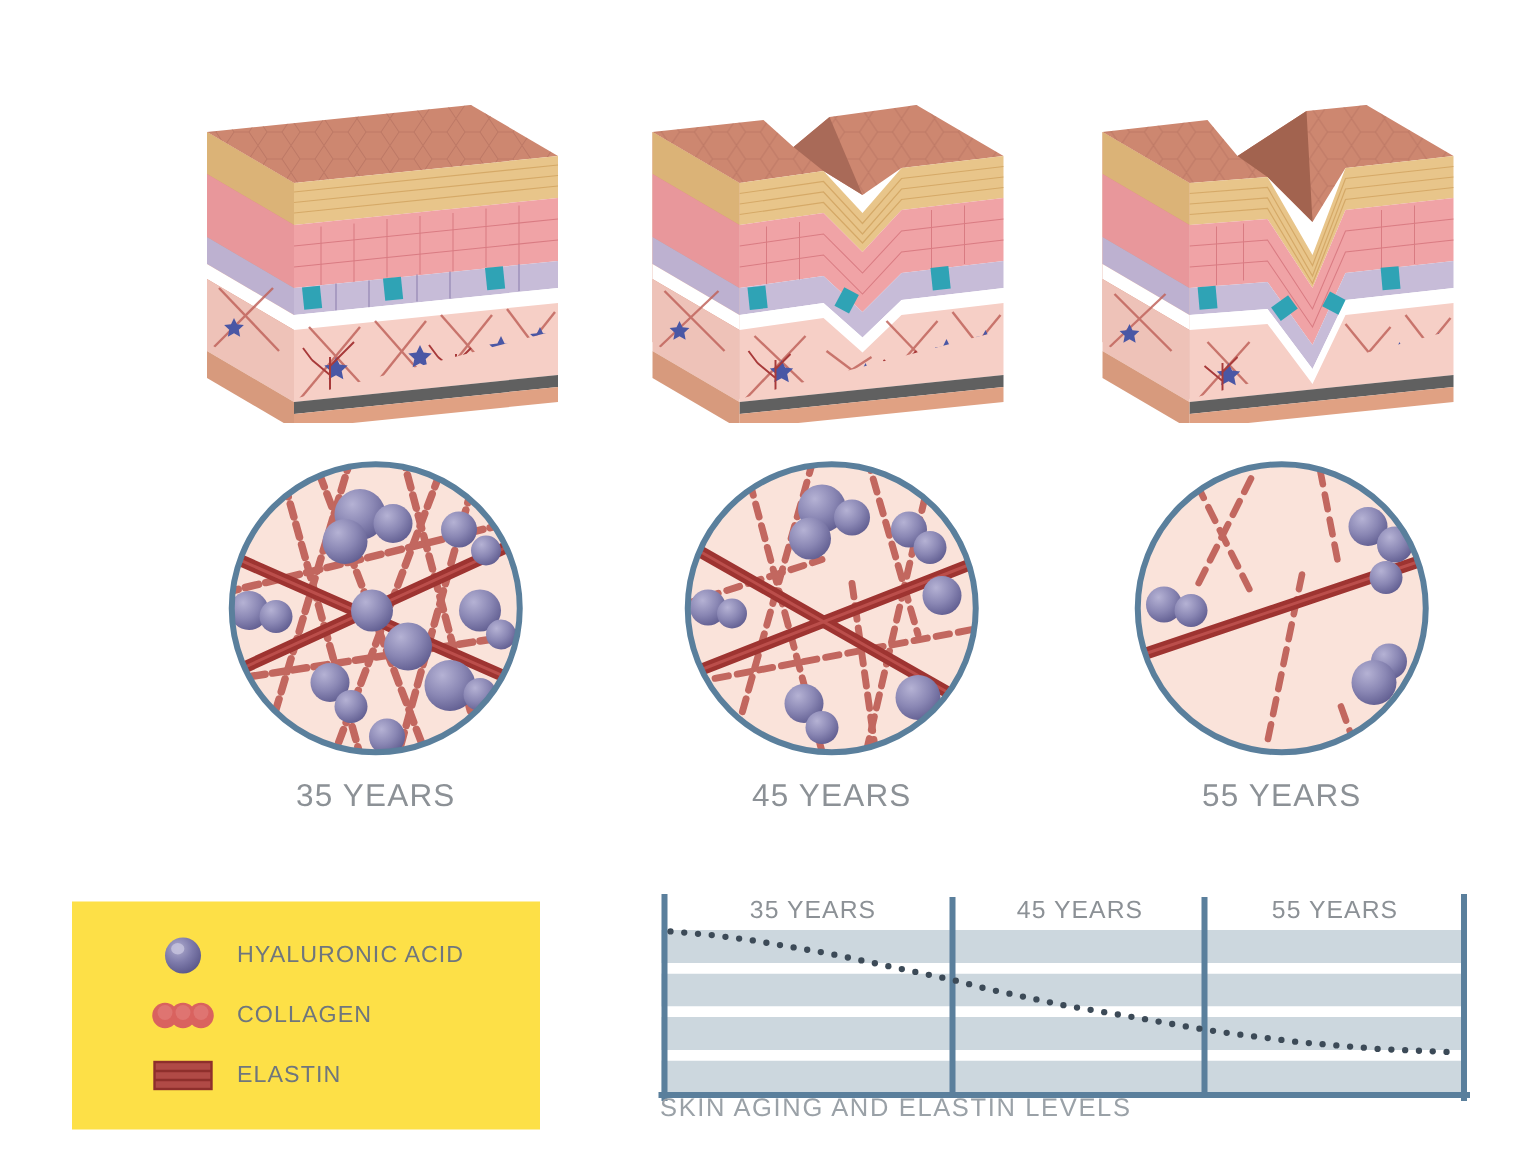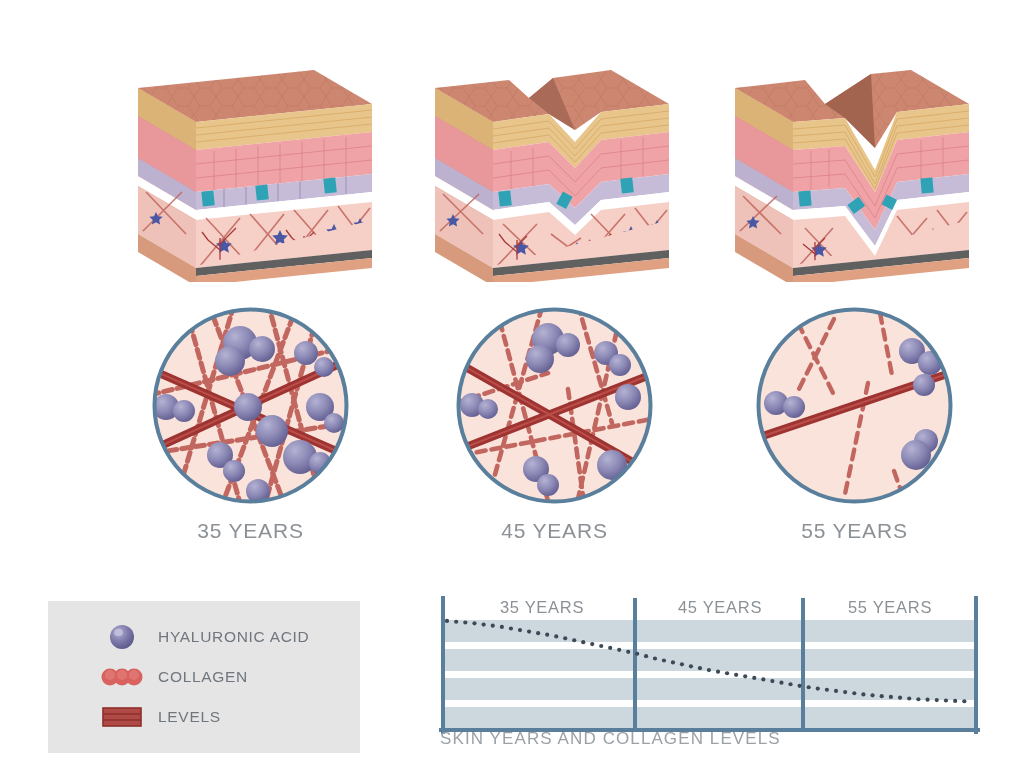--- a/index.html
+++ b/index.html
@@ -26,21 +26,21 @@
     color:#8c9196;
     font-family:"Liberation Sans", sans-serif;
     white-space:nowrap;
     text-align:center;
   }
 
   
   .legend{
     position:absolute;left:48px;top:601px;
     width:312px;height:152px;
-    background:#e5e5e5;
+    background:#fde047;
   }
   .legend-row{
     position:absolute;left:52px;
     display:flex;align-items:center;
     height:28px;
   }
   .legend-row .swatch{
     width:44px;height:26px;
     display:flex;align-items:center;justify-content:center;
     margin-right:14px;flex:none;
@@ -498,21 +498,21 @@
     </div>
 
     <div class="legend-row" style="top:102px;">
       <span class="swatch">
         <svg width="40" height="24" viewBox="0 0 40 24">
           <rect x="1" y="3" width="38" height="18" fill="#b04a46" stroke="#8e2f2c" stroke-width="1.6"></rect>
           <line x1="1" y1="9" x2="39" y2="9" stroke="#8e2f2c" stroke-width="1.6"></line>
           <line x1="1" y1="15" x2="39" y2="15" stroke="#8e2f2c" stroke-width="1.6"></line>
         </svg>
       </span>
-      <span class="lbl">LEVELS</span>
+      <span class="lbl">ELASTIN</span>
     </div>
   </div>
 
   <div class="seg-label" style="left:452px;width:180px;">35 YEARS</div>
   <div class="seg-label" style="left:630px;width:180px;">45 YEARS</div>
   <div class="seg-label" style="left:800px;width:180px;">55 YEARS</div>
 
   <div class="chart">
     <svg id="chart-svg" width="545" height="170" viewBox="0 0 545 170">
       <g>
@@ -591,15 +591,15 @@
           <circle cx="481.39" cy="107.27" r="2.1"></circle>
           <circle cx="490.58" cy="107.70" r="2.1"></circle>
           <circle cx="499.77" cy="108.10" r="2.1"></circle>
           <circle cx="508.96" cy="108.49" r="2.1"></circle>
           <circle cx="518.15" cy="108.88" r="2.1"></circle>
           <circle cx="527.35" cy="109.27" r="2.1"></circle>
         </g>
     </svg>
   </div>
 
-  <div class="chart-title">SKIN YEARS AND COLLAGEN LEVELS</div>
+  <div class="chart-title">SKIN AGING AND ELASTIN LEVELS</div>
 
 </div>
 
 </body></html>

